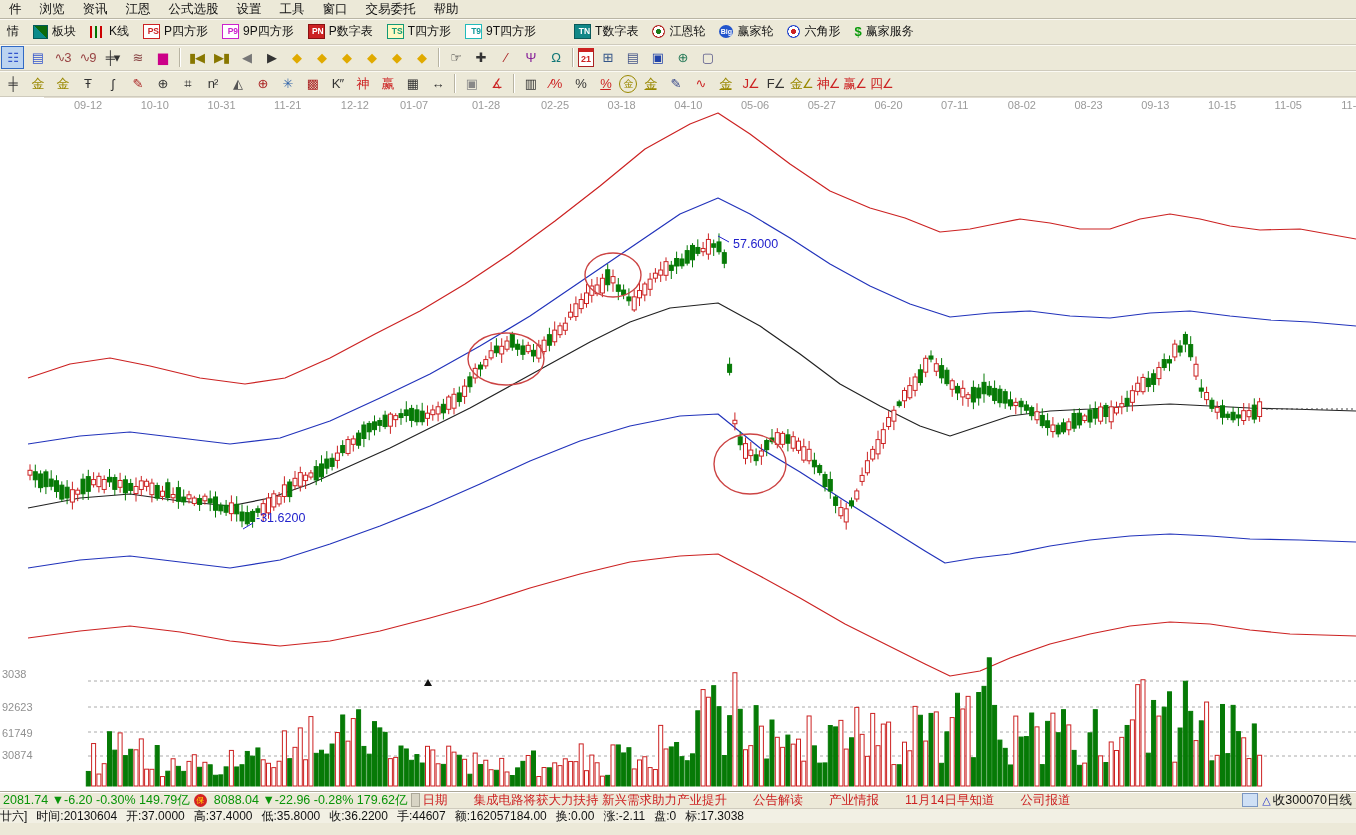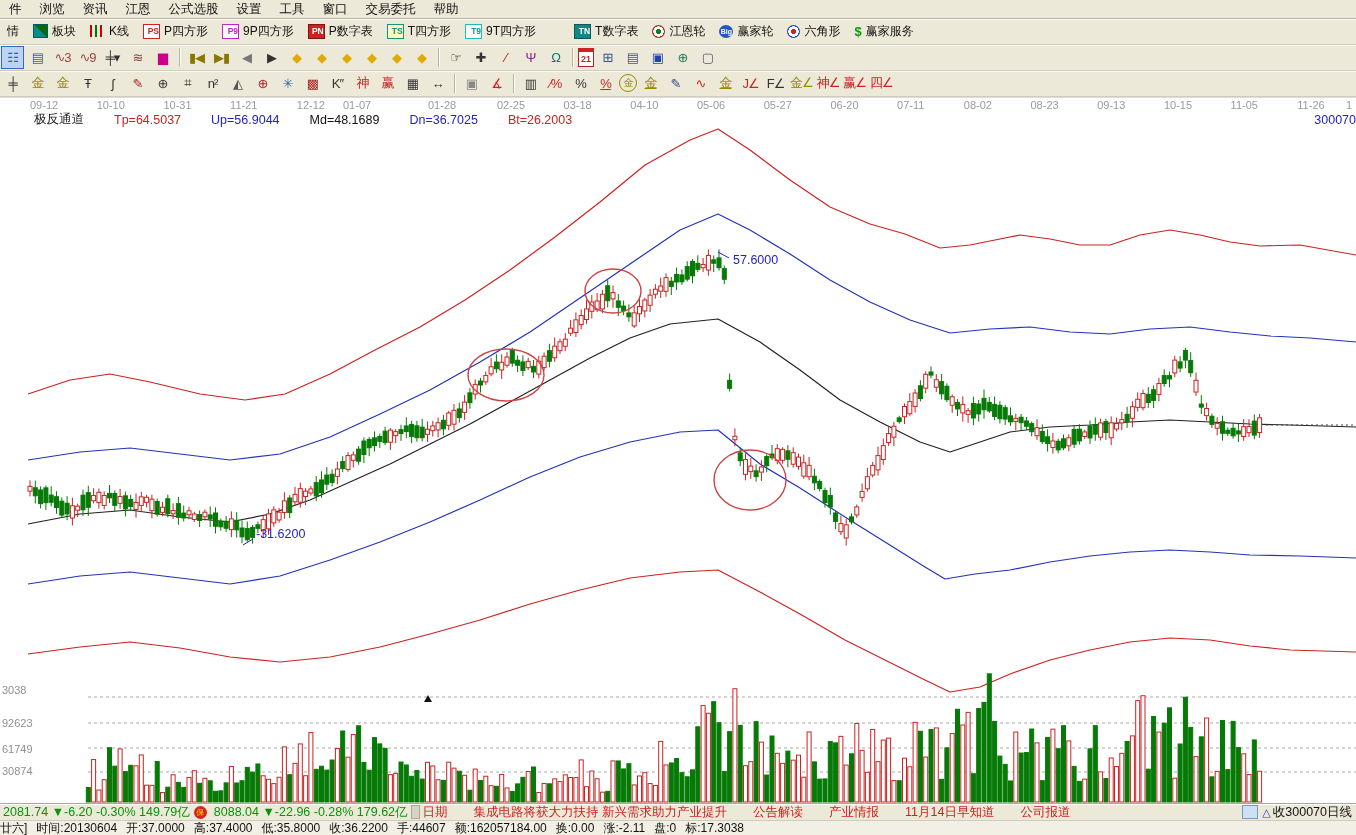--- a/index.html
+++ b/index.html
@@ -34,21 +34,21 @@
         margin:0 1px;font-size:13px;cursor:default;border:1px solid transparent;letter-spacing:-1px;}
   .tbtn.sel{background:#bcd4f0;border-color:#316ac5;}
   .tbtn.und{text-decoration:underline;}
   .tbtn.circ{border:1px solid #998800;border-radius:50%;min-width:16px;height:16px;font-size:10px;}
   .tbtn.cal{border:1px solid #aa2222;border-top:4px solid #cc2222;background:#fff;font-size:9px;
             font-weight:bold;color:#cc2222;min-width:14px;height:14px;letter-spacing:0;}
   .tsep{display:inline-block;width:1px;height:19px;background:#b8b4a2;box-shadow:1px 0 0 #fff;margin:0 4px;}
 
   
   .white-zone{background:#fff;}
-  .date-axis{position:relative;height:14px;font-size:11px;color:#9a9a9a;overflow:hidden;border-top:1px solid #e2ddd0;}
+  .date-axis{position:relative;height:14px;font-size:11px;color:#9a9a9a;overflow:hidden;border-top:1px solid #e2ddd0;margin-left:44px;}
   .date-label{position:absolute;top:1px;}
   .ind-row{height:16px;display:flex;align-items:center;font-size:12.5px;}
   .ind-name{margin-left:34px;color:#222;}
   .ind-row span{margin-right:0;}
   .ind-gap{margin-left:30px;}
   .red{color:#cc2222;} .blue{color:#2222cc;}
   .code{margin-left:auto;margin-right:46px;color:#2222cc;}
 
   
   .chart-wrap{position:relative;width:1356px;height:679px;background:#fff;}
@@ -202,46 +202,37 @@
       <span class="tbtn" style="color: rgb(204, 34, 34);">四∠</span>
     </div>
 
   <div class="white-zone">
     <div class="date-axis">
         <span class="date-label" style="left: 30px;">09-12</span>
         <span class="date-label" style="left: 96.7px;">10-10</span>
         <span class="date-label" style="left: 163.4px;">10-31</span>
         <span class="date-label" style="left: 230.1px;">11-21</span>
         <span class="date-label" style="left: 296.8px;">12-12</span>
-        <span class="date-label" style="left: 343px; text-align: right;">01-07</span>
+        <span class="date-label" style="left: 356px; text-align: right;">01-07</span>
         <span class="date-label" style="left: 428px;">01-28</span>
         <span class="date-label" style="left: 496.9px;">02-25</span>
         <span class="date-label" style="left: 563.6px;">03-18</span>
         <span class="date-label" style="left: 630.3px;">04-10</span>
         <span class="date-label" style="left: 697px;">05-06</span>
         <span class="date-label" style="left: 763.7px;">05-27</span>
         <span class="date-label" style="left: 830.4px;">06-20</span>
         <span class="date-label" style="left: 897.1px;">07-11</span>
         <span class="date-label" style="left: 963.8px;">08-02</span>
         <span class="date-label" style="left: 1030.5px;">08-23</span>
         <span class="date-label" style="left: 1097.2px;">09-13</span>
         <span class="date-label" style="left: 1163.9px;">10-15</span>
         <span class="date-label" style="left: 1230.6px;">11-05</span>
         <span class="date-label" style="left: 1297.3px;">11-26</span>
         <span class="date-label" style="left: 1346px;">1</span>
       </div>
-    <div class="ind-row">
-      <span class="ind-name">极反通道</span>
-      <span class="ind-gap red">Tp=64.5037</span>
-      <span class="ind-gap blue">Up=56.9044</span>
-      <span class="ind-gap">Md=48.1689</span>
-      <span class="ind-gap blue">Dn=36.7025</span>
-      <span class="ind-gap red">Bt=26.2003</span>
-      <span class="code">300070</span>
-    </div>
   </div>
 
   <div class="chart-wrap">
     <svg id="chart" width="1356" height="679" viewBox="0 126 1356 679" xmlns="http://www.w3.org/2000/svg">
         <line x1="88" y1="695" x2="1356" y2="695" stroke="#aaaaaa" stroke-width="1" stroke-dasharray="3,3"></line>
         <line x1="88" y1="721" x2="1356" y2="721" stroke="#aaaaaa" stroke-width="1" stroke-dasharray="3,3"></line>
         <line x1="88" y1="746" x2="1356" y2="746" stroke="#aaaaaa" stroke-width="1" stroke-dasharray="3,3"></line>
         <line x1="88" y1="770" x2="1356" y2="770" stroke="#aaaaaa" stroke-width="1" stroke-dasharray="3,3"></line>
         <text x="2" y="692" fill="#909090" font-size="11" font-family="&quot;Liberation Sans&quot;,sans-serif">3038</text>
         <text x="2" y="725" fill="#909090" font-size="11" font-family="&quot;Liberation Sans&quot;,sans-serif">92623</text>

